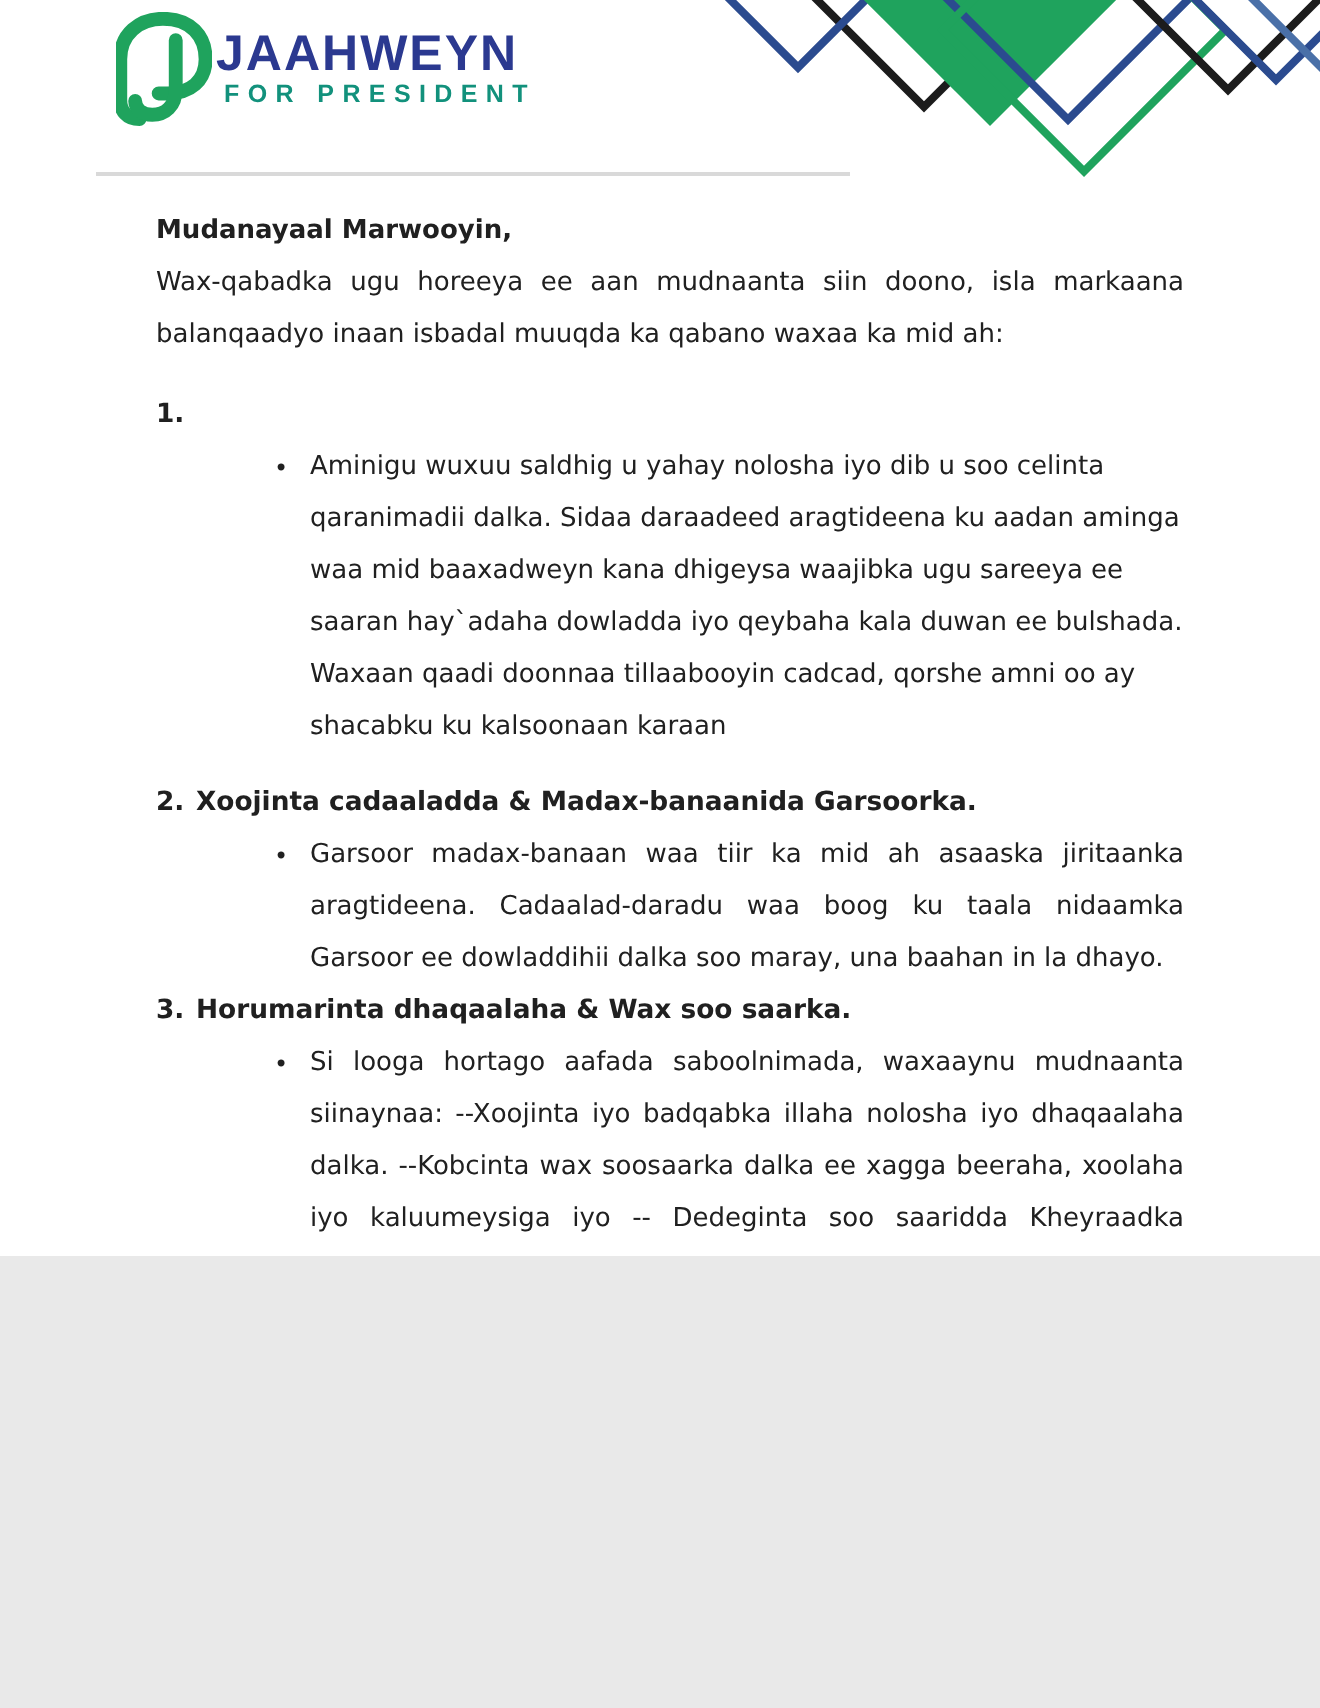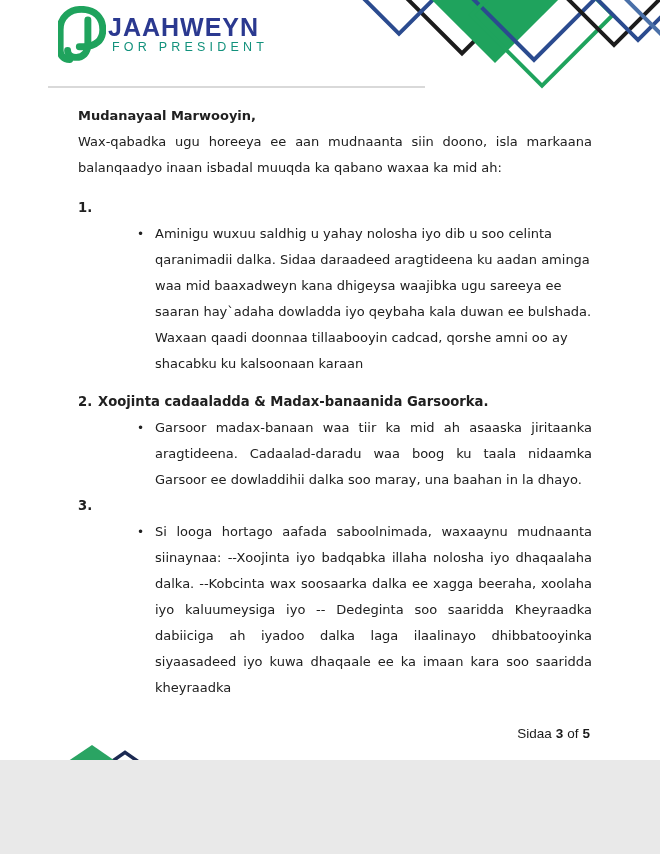--- a/index.html
+++ b/index.html
@@ -1,29 +1,29 @@
 <!DOCTYPE html>
 <html><head>
 <meta charset="utf-8">
 <style>
   html,body{margin:0;padding:0;background:#e9e9e9;}
   .page{
     position:relative;
-    width:660px;height:760px;
+    width:660px;height:628px;
     background:#ffffff;
     overflow:hidden;
     font-family:"DejaVu Sans",sans-serif;
     color:#202020;
   }
   
   .logo{position:absolute;left:58px;top:6px;display:flex;align-items:flex-start;}
   .logo-mark{width:48px;height:58px;}
   .logo-text{margin-left:2px;margin-top:8px;}
   .brand{font-family:"Liberation Sans",sans-serif;font-weight:bold;font-size:25px;letter-spacing:1px;color:#2B3990;line-height:26px;}
-  .tagline{font-family:"Liberation Sans",sans-serif;font-weight:normal;font-size:12.5px;letter-spacing:4.2px;color:#12917C;line-height:15px;margin-left:4px;}
+  .tagline{font-family:"Liberation Sans",sans-serif;font-weight:bold;font-size:12.5px;letter-spacing:4.2px;color:#12917C;line-height:15px;margin-left:4px;}
   .rule{position:absolute;left:48px;top:86px;width:377px;height:2px;background:#d9d9d9;}
   
   .d{position:absolute;transform:rotate(45deg);}
   .d.solid{background:#1FA35D;}
   .d.o-black{border:4px solid #1C1C1C;}
   .d.o-navy{border:4px solid #2B4B8F;}
   .d.o-green{border:4px solid #1FA35D;}
   .d.o-steel{border:4px solid #4A70A8;}
   
   .content{position:absolute;left:78px;top:103px;width:514px;font-size:13px;line-height:26px;}
@@ -117,20 +117,21 @@
       </div>
       <div class="bullet-row">
         <span class="dot">•</span>
         <p class="btxt justify">Garsoor madax-banaan waa tiir ka mid ah asaaska jiritaanka aragtideena. Cadaalad-daradu waa boog ku taala nidaamka Garsoor ee dowladdihii dalka soo maray, una baahan in la dhayo.</p>
       </div>
     </div>
 
     <div class="sec3">
       <div class="sec-head">
         <span class="num">3.</span>
+        <span>Horumarinta dhaqaalaha &amp; Wax soo saarka.</span>
       </div>
       <div class="bullet-row">
         <span class="dot">•</span>
         <p class="btxt justify">Si looga hortago aafada saboolnimada, waxaaynu mudnaanta siinaynaa: --Xoojinta iyo badqabka illaha nolosha iyo dhaqaalaha dalka. --Kobcinta wax soosaarka dalka ee xagga beeraha, xoolaha iyo kaluumeysiga iyo -- Dedeginta soo saaridda Kheyraadka dabiiciga ah iyadoo dalka laga ilaalinayo dhibbatooyinka siyaasadeed iyo kuwa dhaqaale ee ka imaan kara soo saaridda kheyraadka</p>
       </div>
     </div>
   </div>
 
   <div class="page-indicator">
     <span>Sidaa</span>

